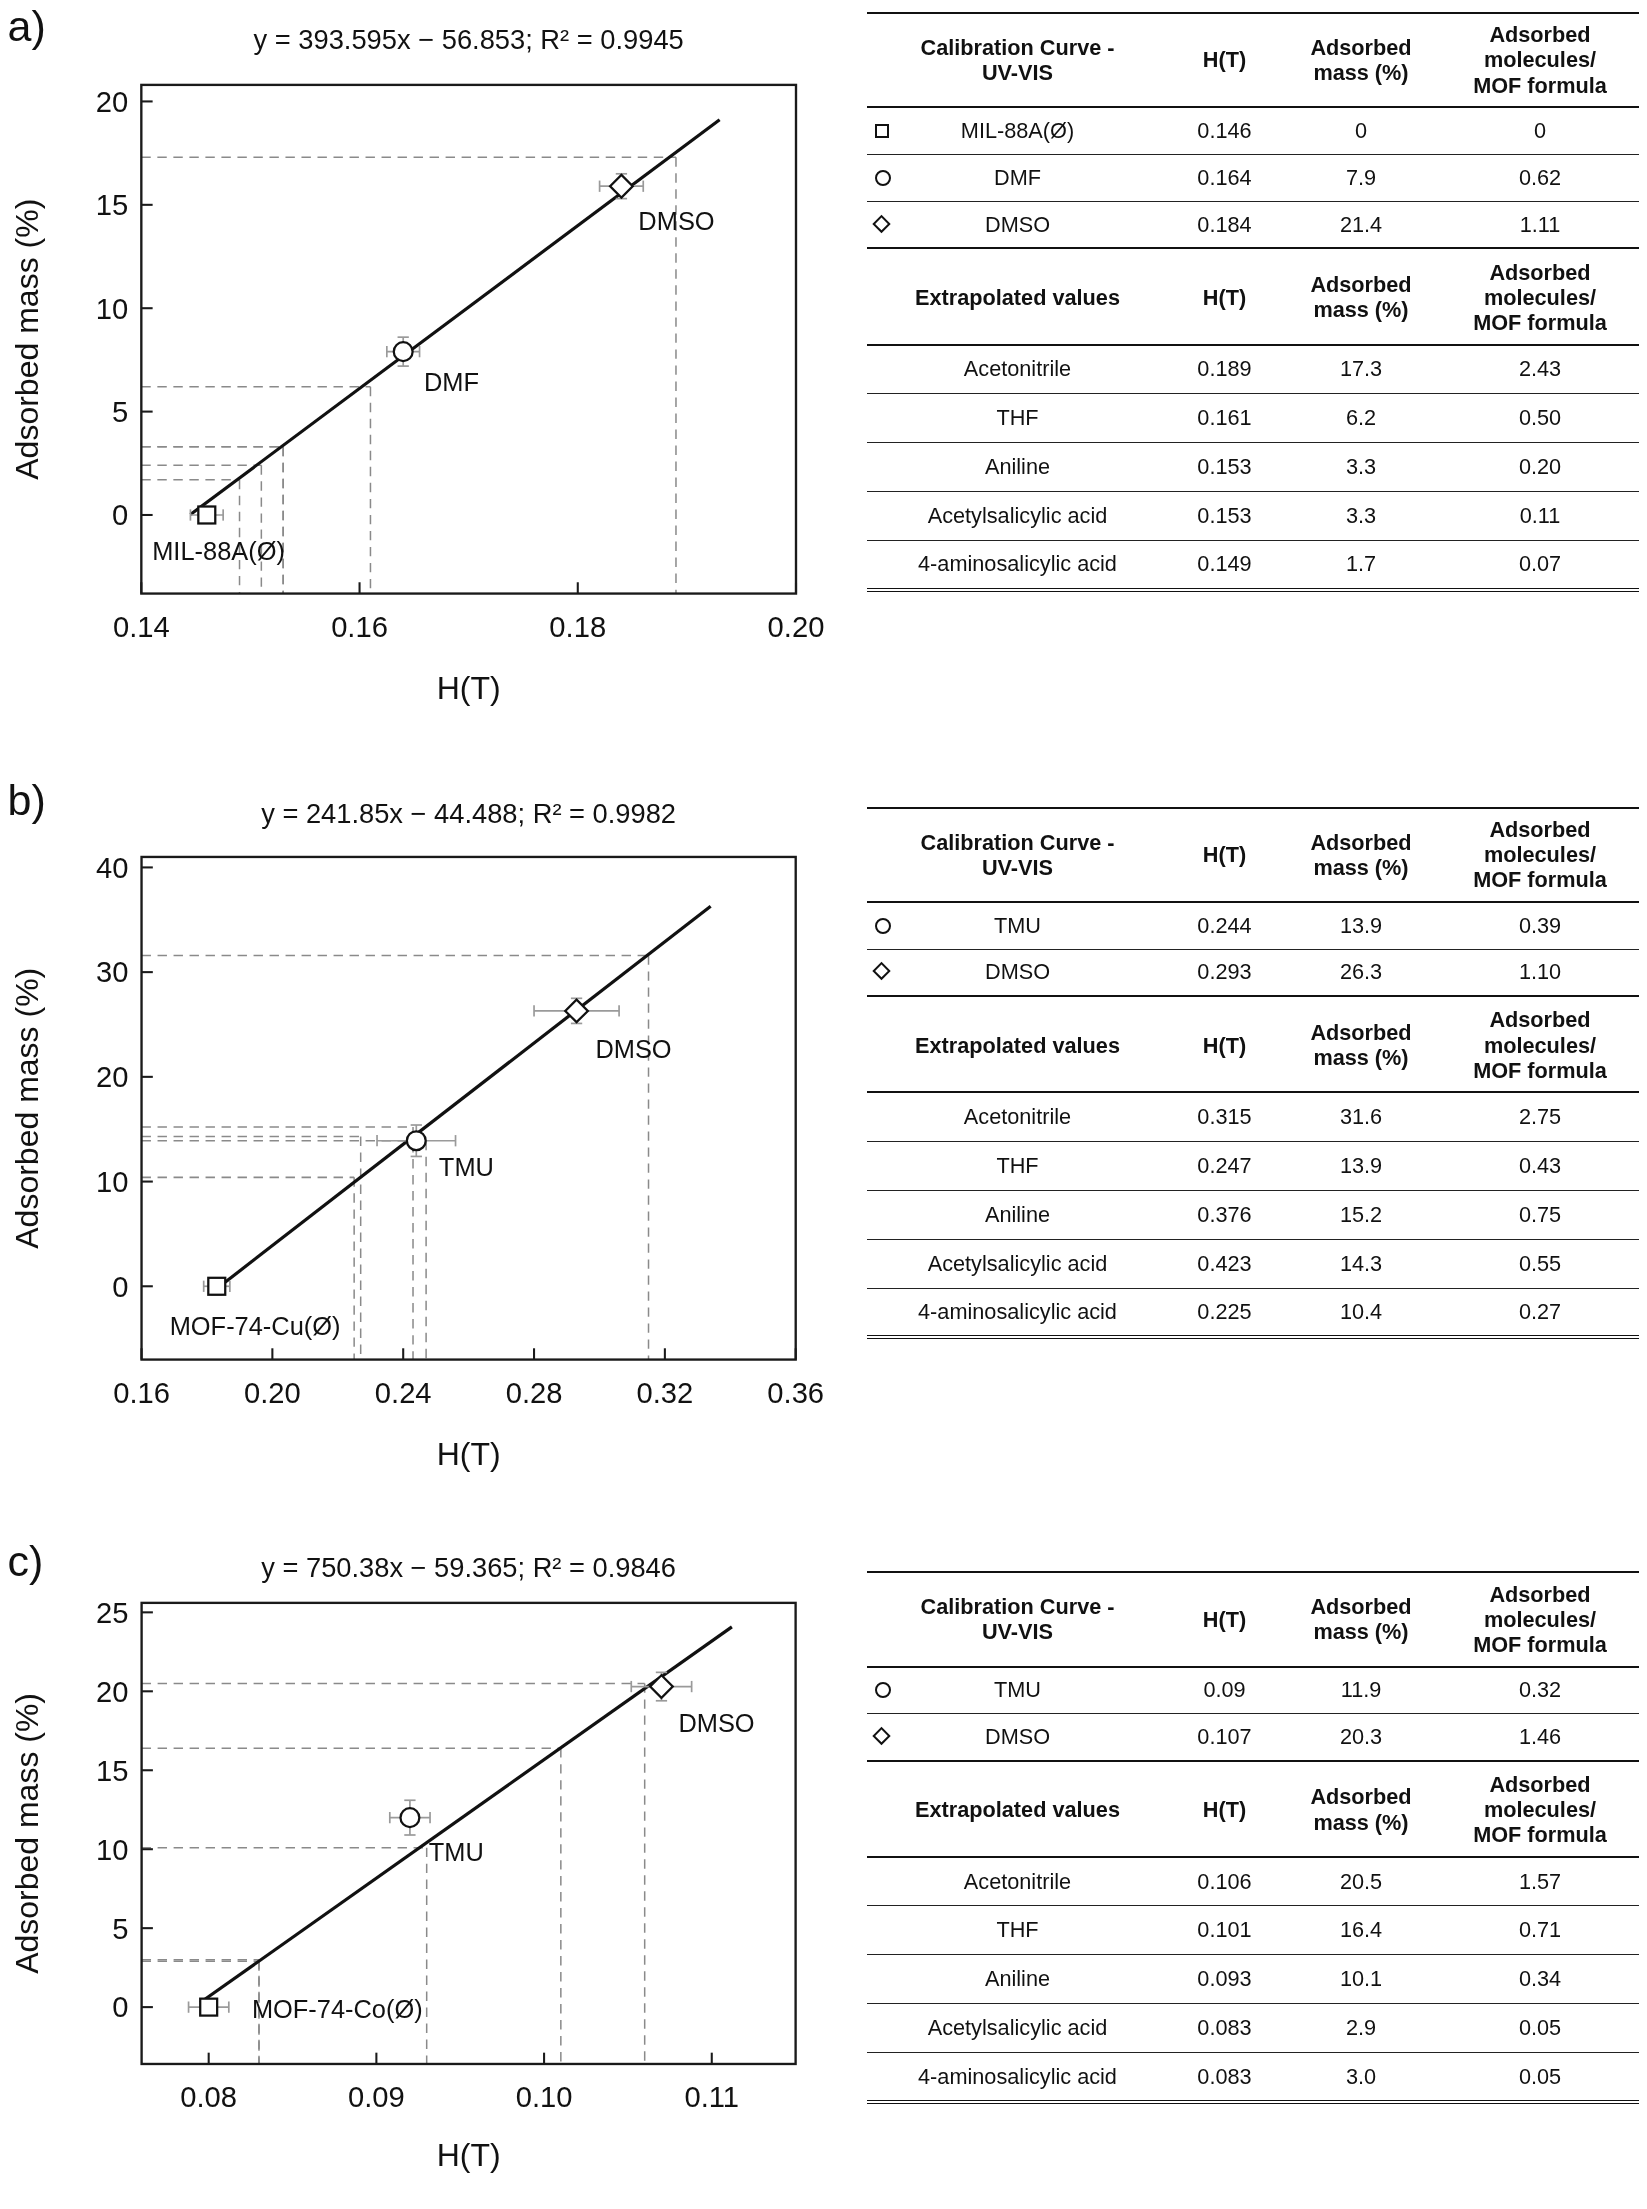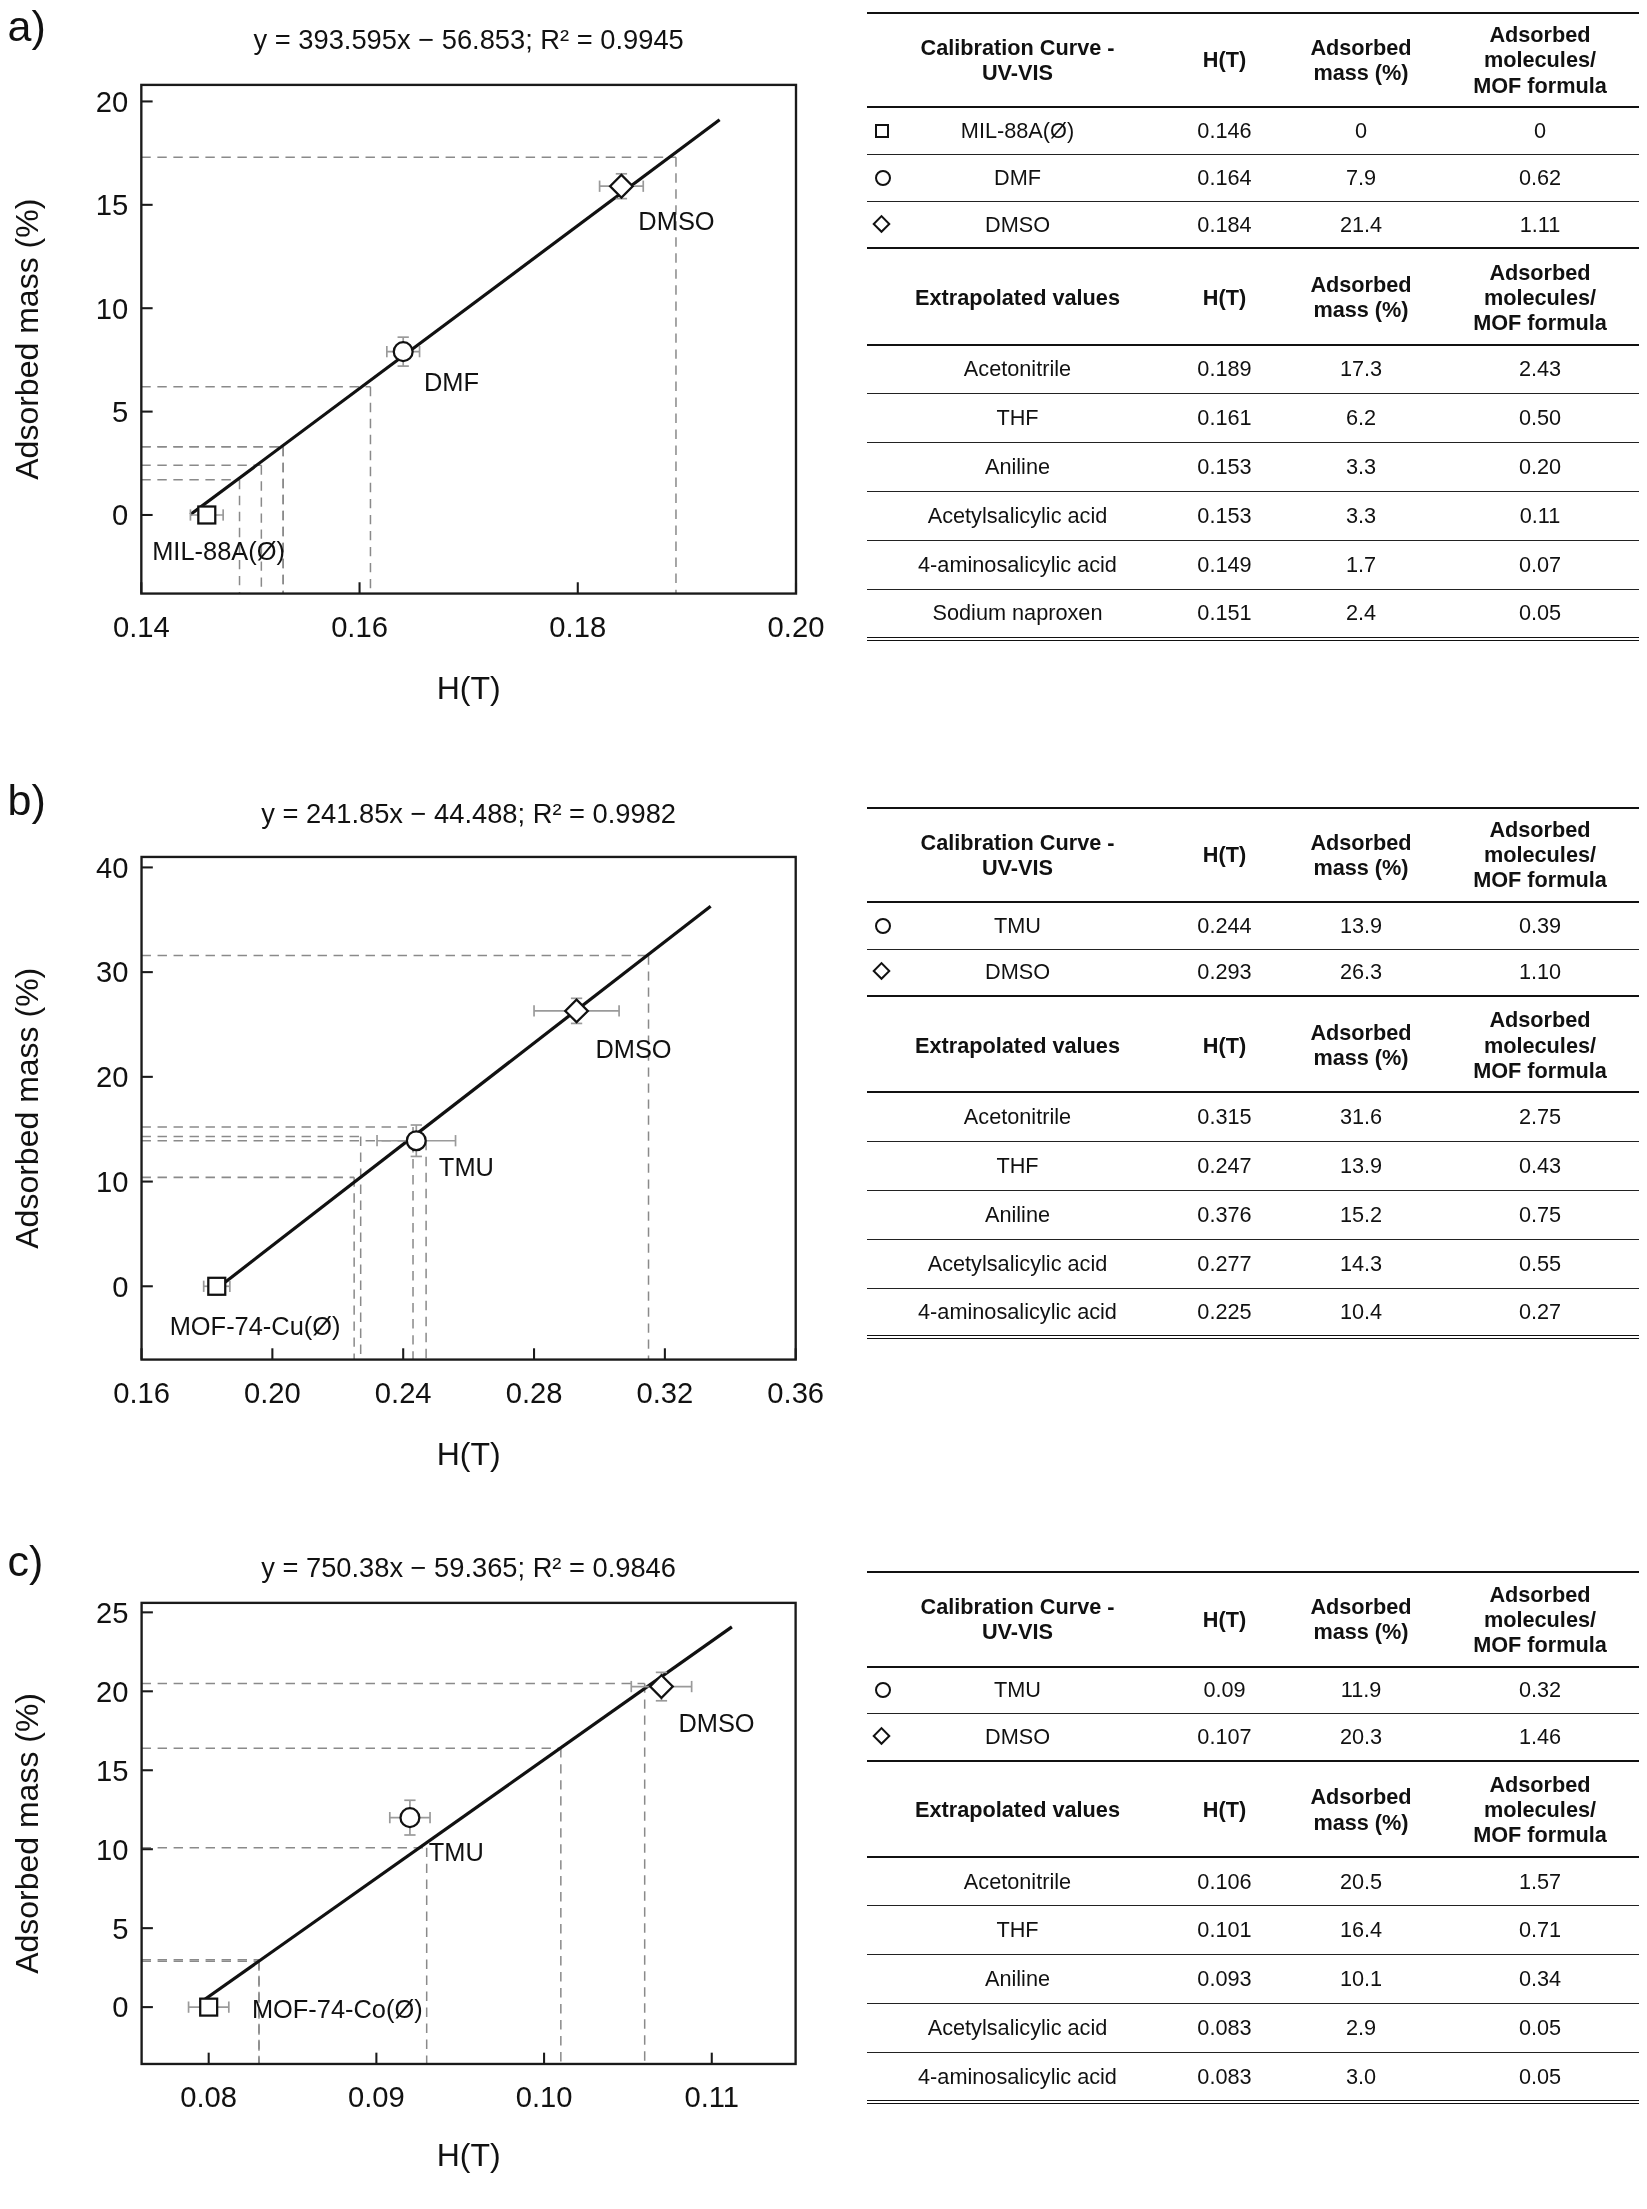--- a/index.html
+++ b/index.html
@@ -240,26 +240,20 @@
               <td>0.153</td>
               <td>3.3</td>
               <td>0.11</td>
             </tr>
             <tr>
               <td class="col-name"><span>4-aminosalicylic acid</span></td>
               <td>0.149</td>
               <td>1.7</td>
               <td>0.07</td>
             </tr>
-            <tr>
-              <td class="col-name"><span>Sodium naproxen</span></td>
-              <td>0.151</td>
-              <td>2.4</td>
-              <td>0.05</td>
-            </tr>
           </tbody>
       </table>
     </div>
   </div>
 
   <div class="panel" id="panel-b">
     <div class="chart-col">
       <div class="panel-label">b)</div>
       <svg class="chart" width="829" height="753" viewBox="0 0 880 800">
           <text x="497.5" y="50" text-anchor="middle" font-size="29" fill="#111111">y = 241.85x − 44.488; R² = 0.9982</text>
@@ -408,21 +402,21 @@
               <td>0.43</td>
             </tr>
             <tr>
               <td class="col-name"><span>Aniline</span></td>
               <td>0.376</td>
               <td>15.2</td>
               <td>0.75</td>
             </tr>
             <tr>
               <td class="col-name"><span>Acetylsalicylic acid</span></td>
-              <td>0.277</td>
+              <td>0.423</td>
               <td>14.3</td>
               <td>0.55</td>
             </tr>
             <tr>
               <td class="col-name"><span>4-aminosalicylic acid</span></td>
               <td>0.225</td>
               <td>10.4</td>
               <td>0.27</td>
             </tr>
           </tbody>

